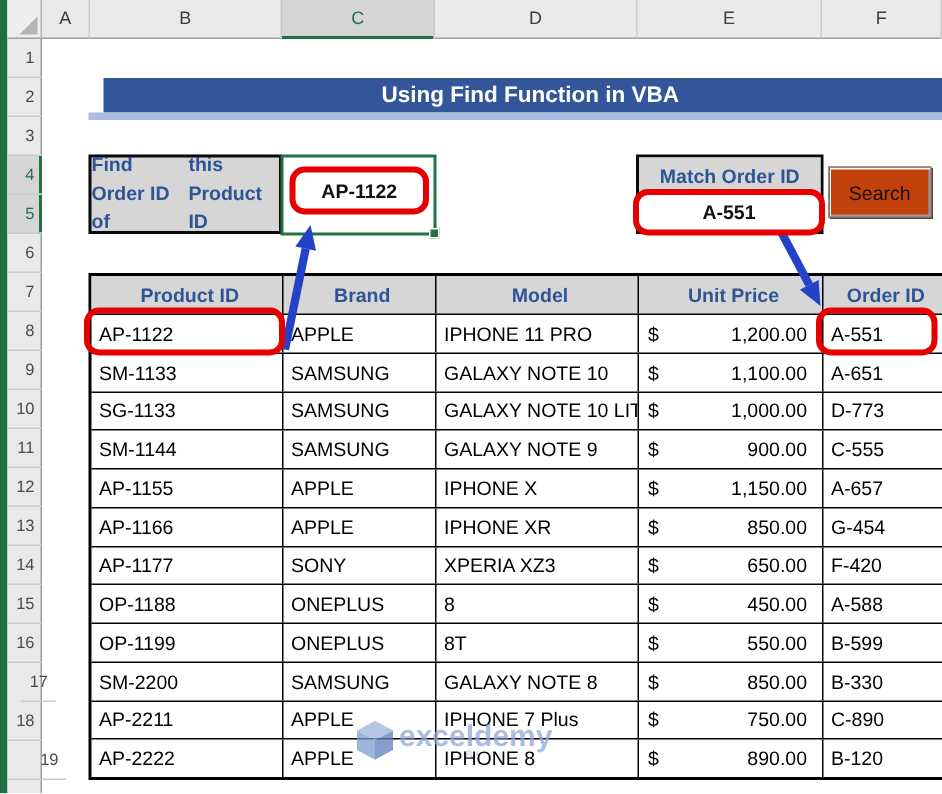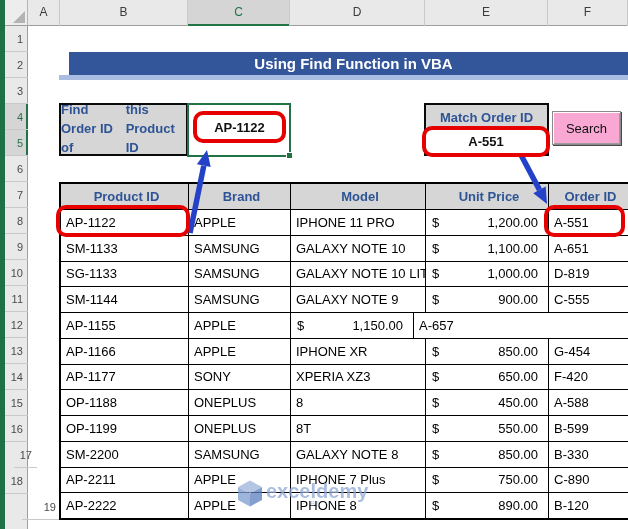--- a/index.html
+++ b/index.html
@@ -39,21 +39,21 @@
   #match-label{height:24px;background:var(--fill-gray);display:flex;align-items:center;justify-content:center;
     color:var(--accent-text);font-weight:bold;font-size:13px;}
   .redbox{position:absolute;border:4px solid var(--highlight-red);border-radius:10px;box-sizing:border-box;z-index:10;}
   .redbox.filled{background:#fff;display:flex;align-items:center;justify-content:center;
     font-weight:bold;font-size:13px;color:#111;}
   #finder-value{left:193px;top:111px;width:93px;height:32px;}
   #match-value{left:422px;top:126px;width:128px;height:31px;}
   #hl-product{left:56px;top:205px;width:134px;height:32px;}
   #hl-order{left:544px;top:205px;width:81px;height:32px;}
   
-  #search-btn{position:absolute;left:552px;top:111px;width:69px;height:34px;background:#f9a8d4;
+  #search-btn{position:absolute;left:552px;top:111px;width:69px;height:34px;background:#c2410c;
     border:1px solid #8A8A8A;box-sizing:border-box;font-size:13px;color:#111;
     display:flex;align-items:center;justify-content:center;
     box-shadow:inset 1px 1px 0 #fff,inset -1px -1px 0 #9C9C9C,1px 1px 0 #4A4A4A;z-index:5;}
   
   #table{position:absolute;left:59px;top:182px;width:571px;height:338px;border:2px solid #000;
     box-sizing:border-box;background:#fff;display:flex;flex-direction:column;z-index:1;}
   .trow{display:flex;flex:1;border-bottom:1px solid #000;}
   .trow:last-child{border-bottom:none;}
   #table-head{flex:none;height:25px;background:var(--fill-gray);}
   #table-head .tcell{justify-content:center;color:var(--accent-text);font-weight:bold;padding-left:4px;}
@@ -100,21 +100,21 @@
       <div class="rowhdr" style="position: absolute; left: 5px; top: 234px;">9</div>
       <div class="rowhdr" style="position: absolute; left: 5px; top: 260px;">10</div>
       <div class="rowhdr" style="position: absolute; left: 5px; top: 286px;">11</div>
       <div class="rowhdr" style="position: absolute; left: 5px; top: 312px;">12</div>
       <div class="rowhdr" style="position: absolute; left: 5px; top: 338px;">13</div>
       <div class="rowhdr" style="position: absolute; left: 5px; top: 364px;">14</div>
       <div class="rowhdr" style="position: absolute; left: 5px; top: 390px;">15</div>
       <div class="rowhdr" style="position: absolute; left: 5px; top: 416px;">16</div>
       <div class="rowhdr" style="position: absolute; left: 14px; top: 442px;">17</div>
       <div class="rowhdr" style="position: absolute; left: 5px; top: 468px; text-align: center;">18</div>
-      <div class="rowhdr" style="position: absolute; left: 22px; top: 494px; padding-left: 34px;">19</div>
+      <div class="rowhdr" style="position: absolute; left: 5px; top: 494px; padding-left: 34px;">19</div>
     </div>
 
   <div id="banner">Using Find Function in VBA</div>
   <div id="banner-underline"></div>
 
   <div id="finder-label">
     <div>Find Order ID of</div>
     <div>this Product ID</div>
   </div>
 
@@ -159,35 +159,36 @@
           <div class="tcell c4">A-651</div>
         </div>
         <div class="trow">
           <div class="tcell c0">SG-1133</div>
           <div class="tcell c1">SAMSUNG</div>
           <div class="tcell c2">GALAXY NOTE 10 LITE</div>
           <div class="tcell c3 price">
             <span>$</span>
             <span>1,000.00</span>
           </div>
-          <div class="tcell c4">D-819</div>
+          <div class="tcell c4">D-773</div>
         </div>
         <div class="trow">
           <div class="tcell c0">SM-1144</div>
           <div class="tcell c1">SAMSUNG</div>
           <div class="tcell c2">GALAXY NOTE 9</div>
           <div class="tcell c3 price">
             <span>$</span>
             <span>900.00</span>
           </div>
           <div class="tcell c4">C-555</div>
         </div>
         <div class="trow">
           <div class="tcell c0">AP-1155</div>
           <div class="tcell c1">APPLE</div>
+          <div class="tcell c2">IPHONE X</div>
           <div class="tcell c3 price">
             <span>$</span>
             <span>1,150.00</span>
           </div>
           <div class="tcell c4">A-657</div>
         </div>
         <div class="trow">
           <div class="tcell c0">AP-1166</div>
           <div class="tcell c1">APPLE</div>
           <div class="tcell c2">IPHONE XR</div>

